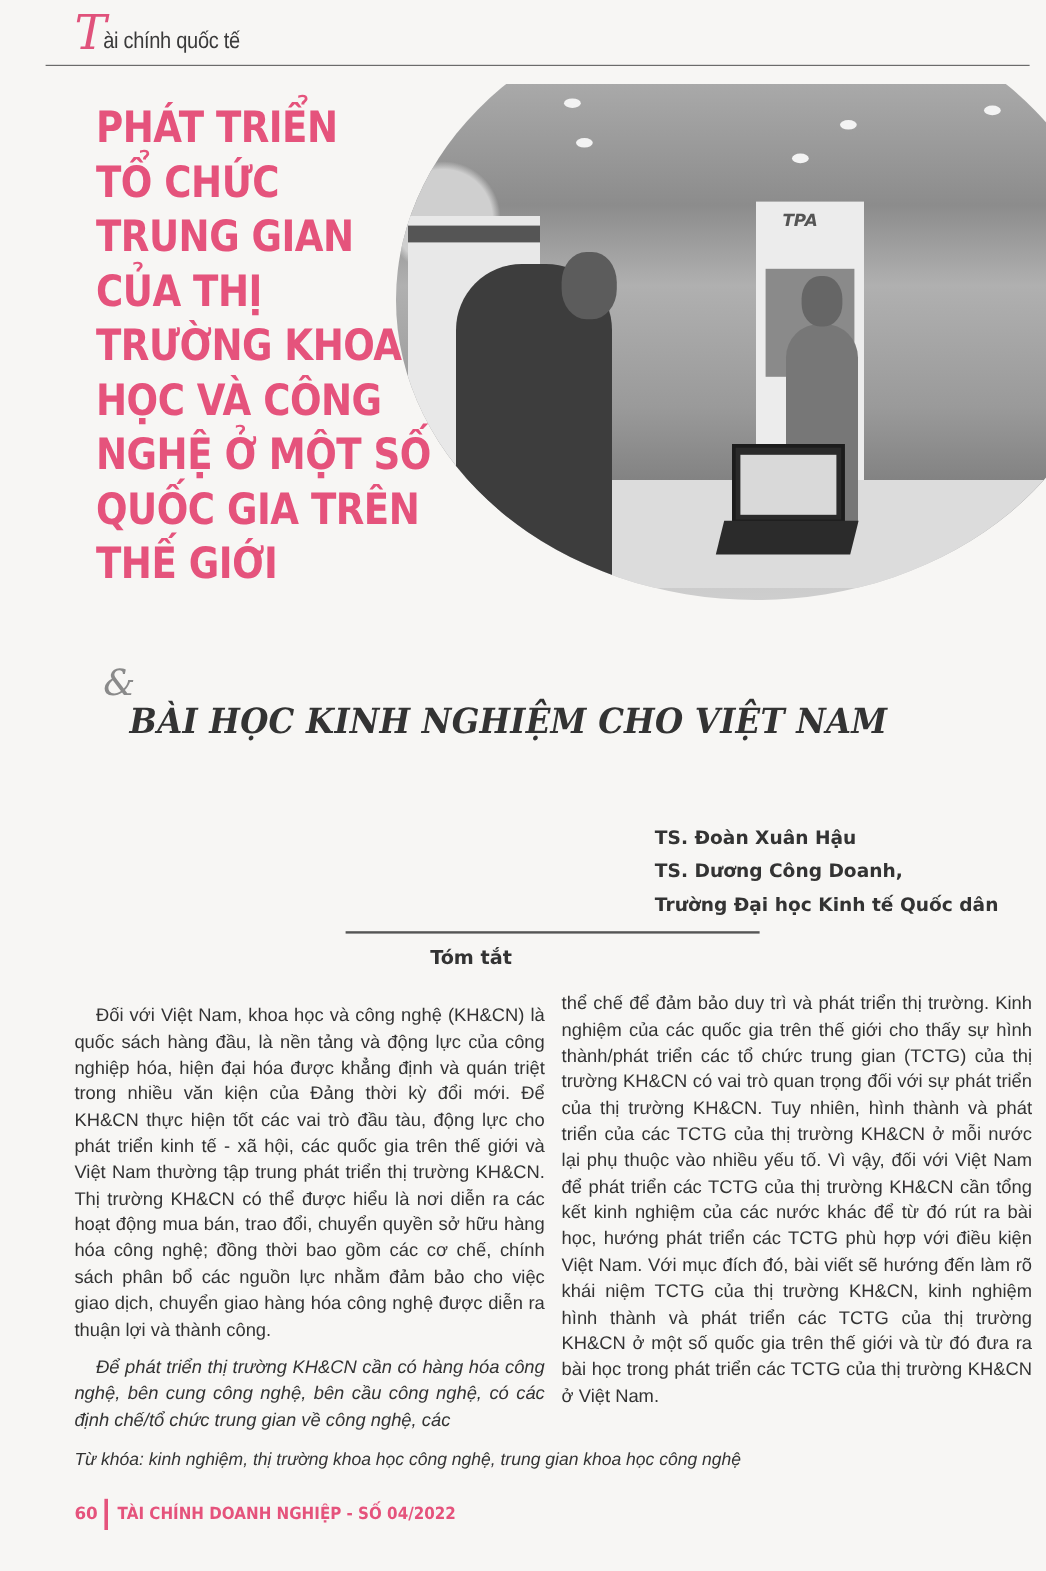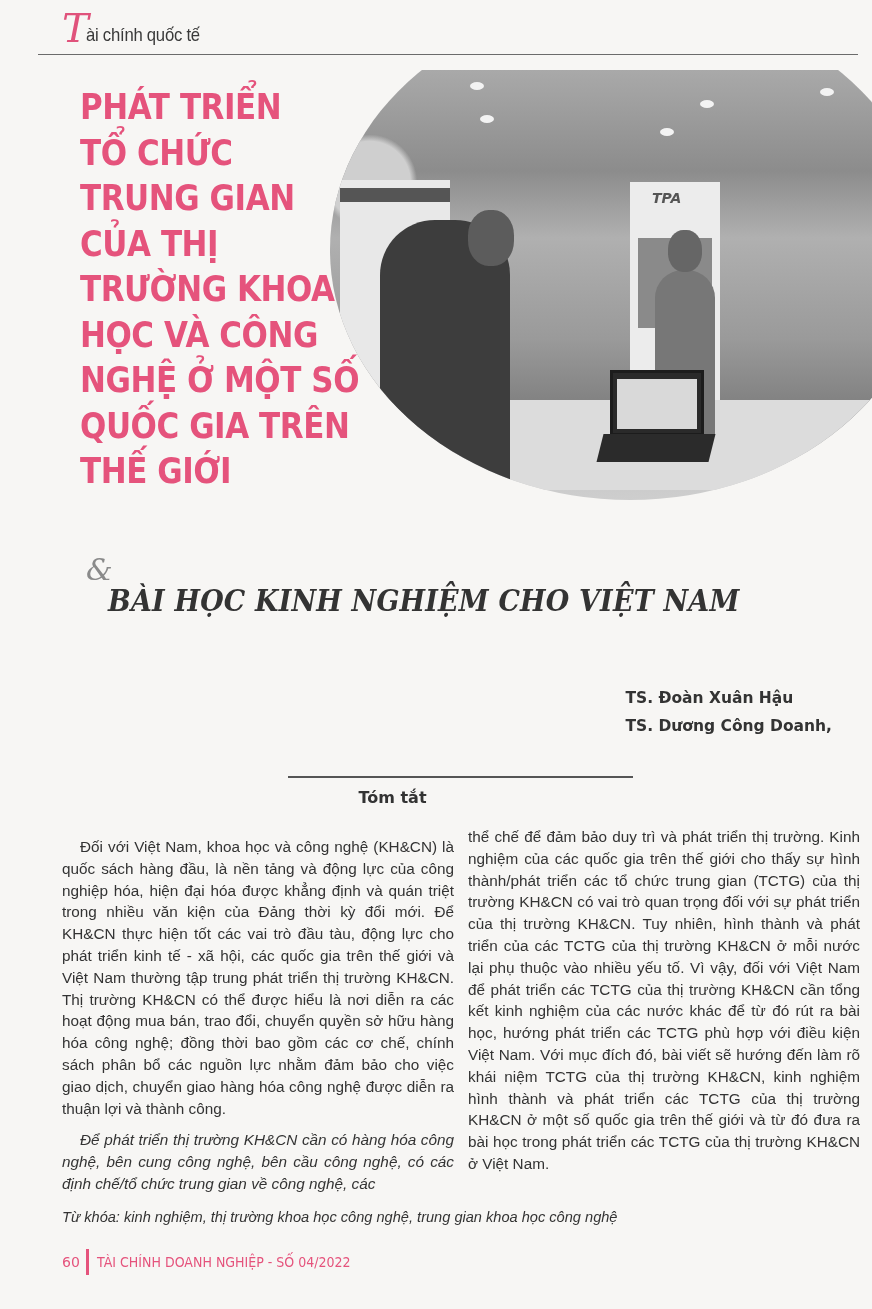--- a/index.html
+++ b/index.html
@@ -80,21 +80,21 @@
     }
     .photo .banner-left .bar {
       position: absolute;
       left: 0; top: 8px;
       width: 110px; height: 14px;
       background: #555;
     }
     .photo .banner-right {
       position: absolute;
       left: 330px;
-      top: 112px;
+      top: 98px;
       width: 90px;
       height: 260px;
       background: #ececec;
     }
     .photo .banner-right .logo {
       position: absolute;
       left: 22px; top: 8px;
       font-family: "DejaVu Sans", sans-serif;
       font-style: italic;
       font-weight: bold;
@@ -273,21 +273,21 @@
       white-space: nowrap;
     }
     .footer {
       position: absolute;
       left: 62px;
       top: 1250px;
       height: 24px;
       display: flex;
       align-items: center;
       font-family: "DejaVu Sans", sans-serif;
-      font-weight: normal;
+      font-weight: bold;
       font-size: 14px;
       color: #e5537c;
       white-space: nowrap;
     }
     .footer .bar {
       display: inline-block;
       width: 3px;
       height: 26px;
       background: #e5537c;
       margin: 0 8px 0 6px;
@@ -339,20 +339,21 @@
   <span class="line">QUỐC GIA TRÊN</span>
   <span class="line">THẾ GIỚI</span>
 </h1>
 
 <span class="subtitle-amp">&amp;</span>
 <h2 class="subtitle">BÀI HỌC KINH NGHIỆM CHO VIỆT NAM</h2>
 
 <div class="authors">
   <div>TS. Đoàn Xuân Hậu</div>
   <div>TS. Dương Công Doanh,</div>
+  <div>Trường Đại học Kinh tế Quốc dân</div>
 </div>
 
 <div class="abstract-rule"></div>
 <div class="abstract-heading">Tóm tắt</div>
 
 <div class="col left">
   <p>Đối với Việt Nam, khoa học và công nghệ (KH&amp;CN) là quốc sách hàng đầu, là nền tảng và động lực của công nghiệp hóa, hiện đại hóa được khẳng định và quán triệt trong nhiều văn kiện của Đảng thời kỳ đổi mới. Để KH&amp;CN thực hiện tốt các vai trò đầu tàu, động lực cho phát triển kinh tế - xã hội, các quốc gia trên thế giới và Việt Nam thường tập trung phát triển thị trường KH&amp;CN. Thị trường KH&amp;CN có thể được hiểu là nơi diễn ra các hoạt động mua bán, trao đổi, chuyển quyền sở hữu hàng hóa công nghệ; đồng thời bao gồm các cơ chế, chính sách phân bổ các nguồn lực nhằm đảm bảo cho việc giao dịch, chuyển giao hàng hóa công nghệ được diễn ra thuận lợi và thành công.</p>
   <p>Để phát triển thị trường KH&amp;CN cần có hàng hóa công nghệ, bên cung công nghệ, bên cầu công nghệ, có các định chế/tổ chức trung gian về công nghệ, các</p>
 </div>
 

